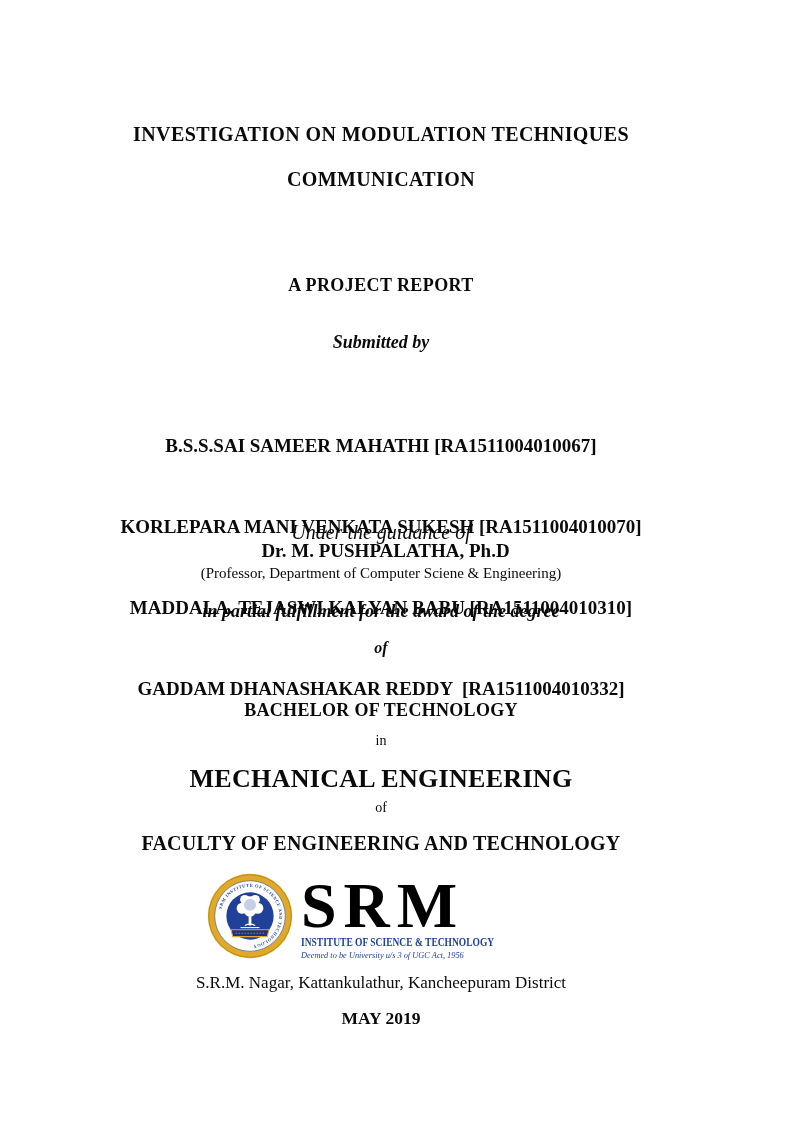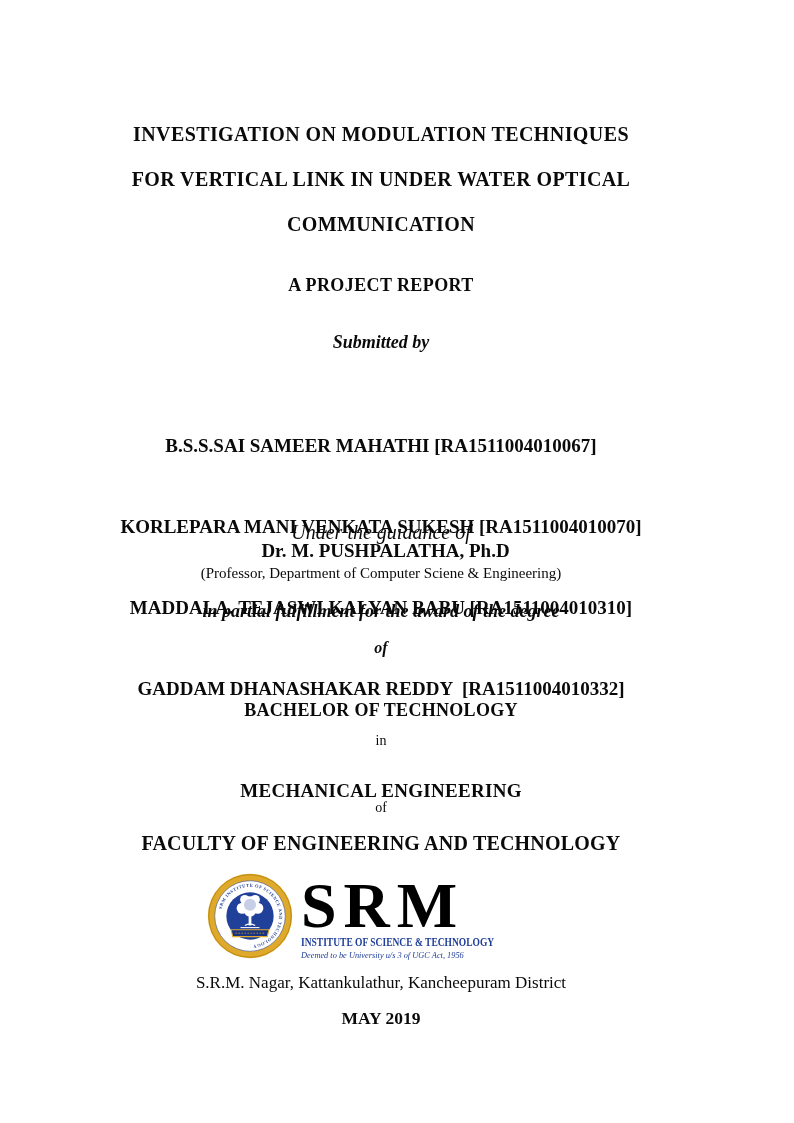--- a/index.html
+++ b/index.html
@@ -46,21 +46,21 @@
     line-height: 27px;
     white-space: pre;
   }
   .guidance-label { top: 521px; font-size: 20px; font-style: italic; }
   .guide-name     { top: 540px; font-size: 19px; font-weight: bold; padding-left: 9px; }
   .guide-desig    { top: 565px; font-size: 15px; }
   .fulfillment    { top: 601px; font-size: 18px; font-weight: bold; font-style: italic; }
   .fulfill-of     { top: 639px; font-size: 16px; font-weight: bold; font-style: italic; }
   .degree         { top: 700px; font-size: 18px; font-weight: bold; letter-spacing: 0.3px; }
   .degree-in      { top: 733px; font-size: 14px; }
-  .branch         { top: 764px; font-size: 19px; font-weight: bold; letter-spacing: 0.3px; margin-top: 16px; }
+  .branch         { top: 764px; font-size: 26px; font-weight: bold; letter-spacing: 0.3px; }
   .branch-of      { top: 800px; font-size: 14px; }
   .faculty        { top: 832px; font-size: 20px; font-weight: bold; letter-spacing: 0.2px; }
   .address        { top: 973px; font-size: 17px; }
   .date           { top: 1008px; font-size: 17.5px; font-weight: bold; }
 
   .logo-row {
     position: absolute;
     top: 872px;
     left: 0;
     right: 0;
@@ -102,21 +102,20 @@
     transform-origin: 0 50%;
   }
 </style>
 </head>
 <body>
 
 <div class="page">
 
   <div class="title-block">
     <div>INVESTIGATION ON MODULATION TECHNIQUES</div>
-    <div>FOR VERTICAL LINK IN UNDER WATER OPTICAL</div>
     <div>COMMUNICATION</div>
   </div>
 
   <div class="line report-type">A PROJECT REPORT</div>
 
   <div class="line submitted-by">Submitted by</div>
 
   <div class="authors-block">
     <div>B.S.S.SAI SAMEER MAHATHI [RA1511004010067]</div>
     <div>KORLEPARA MANI VENKATA SUKESH [RA1511004010070]</div>

